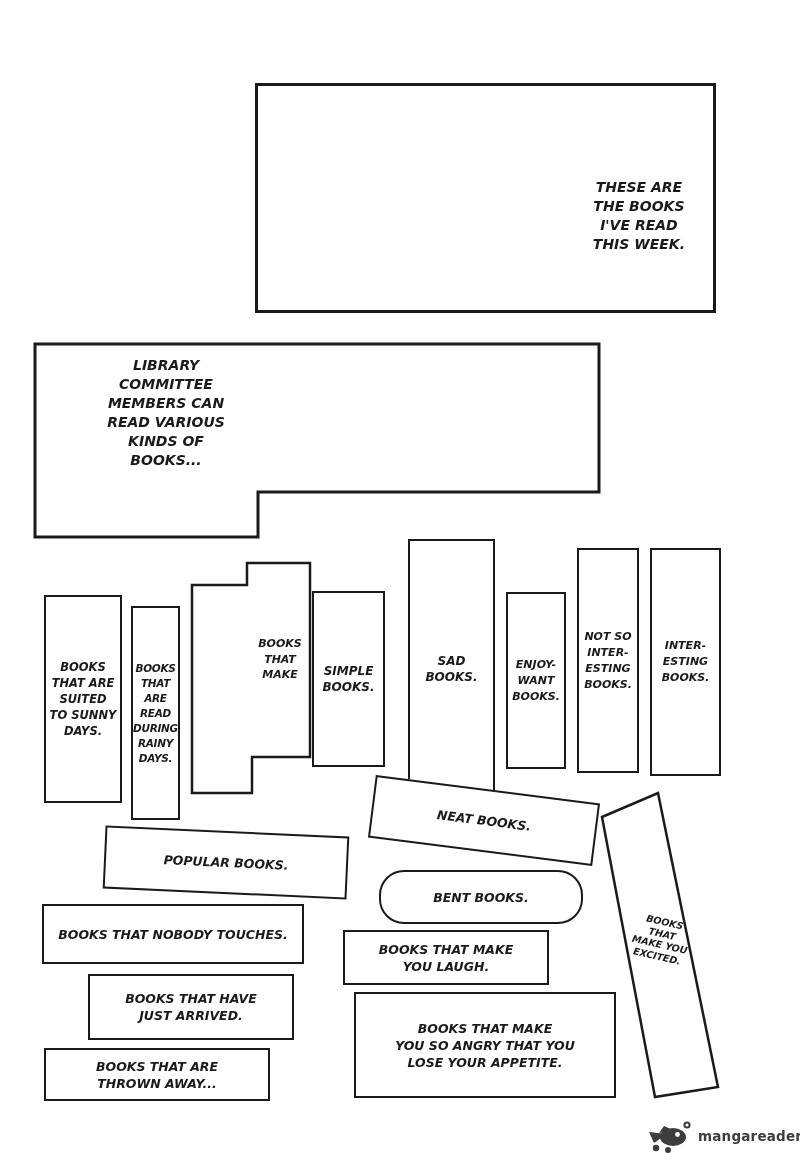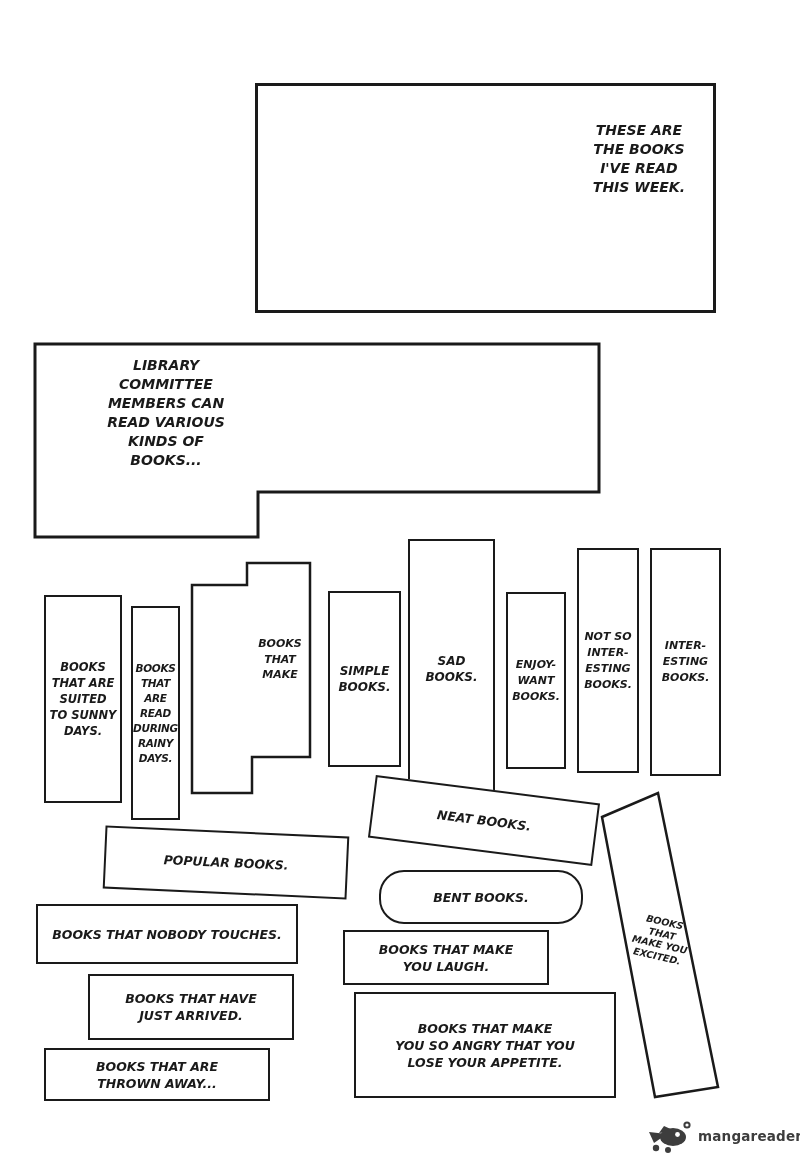--- a/index.html
+++ b/index.html
@@ -27,41 +27,41 @@
     white-space:pre;
     text-align:center;
     font-style:italic;
     font-weight:bold;
     color:var(--ink);
   }
   .spine-t{font-size:12px;line-height:16px;}
   .label-t{font-size:12.5px;line-height:17px;}
   .overlay{position:absolute;z-index:3;}
   .panel{border-width:3px;}
-  #panel-week{left:255px;top:83px;width:461px;height:230px;align-items:flex-start;justify-content:flex-end;}
+  #panel-week{left:255px;top:83px;width:461px;height:230px;align-items:center;justify-content:flex-end;}
   #week-text{margin:35px 28px 0 0;font-size:14px;line-height:19px;}
   #library-text{left:85px;top:356px;width:162px;font-size:14px;line-height:19px;}
   #spine-sunny{left:44px;top:595px;width:78px;height:208px;}
   #spine-sunny .t{font-size:11.5px;line-height:16px;}
   #spine-rainy{left:131px;top:606px;width:49px;height:214px;}
   #spine-rainy .t{font-size:10.5px;line-height:15px;letter-spacing:-0.3px;}
   #tomorrow-left{left:190px;top:636px;width:62px;font-size:11px;line-height:15.5px;}
   #tomorrow-right{left:249px;top:636px;width:62px;font-size:11px;line-height:15.5px;}
-  #spine-simple{left:328px;top:591px;width:73px;height:176px;align-items:center;}
+  #spine-simple{left:312px;top:591px;width:73px;height:176px;align-items:center;}
   #spine-sad{left:408px;top:539px;width:87px;height:260px;}
   #spine-enjoyable{left:506px;top:592px;width:60px;height:177px;}
   #spine-enjoyable .t{font-size:11px;}
   #spine-notso{left:577px;top:548px;width:62px;height:225px;}
   #spine-notso .t{font-size:11px;}
   #spine-interesting{left:650px;top:548px;width:71px;height:228px;}
   #spine-interesting .t{font-size:11px;}
   #label-neat{left:371px;top:789px;width:226px;height:63px;transform:rotate(7.2deg);}
   #label-popular{left:104px;top:831px;width:244px;height:63px;transform:rotate(2.6deg);}
   #label-bent{left:379px;top:870px;width:204px;height:54px;border-radius:25px;}
-  #label-nobody{left:36px;top:904px;width:262px;height:60px;}
+  #label-nobody{left:42px;top:904px;width:262px;height:60px;}
   #label-laugh{left:343px;top:930px;width:206px;height:55px;}
   #label-arrived{left:88px;top:974px;width:206px;height:66px;}
   #label-angry{left:354px;top:992px;width:262px;height:106px;}
   #label-thrown{left:44px;top:1048px;width:226px;height:53px;}
   #excited-text{
     left:618px;top:916px;width:86px;
     font-size:9.5px;line-height:11.5px;
     transform:rotate(13deg);
   }
   #watermark{

